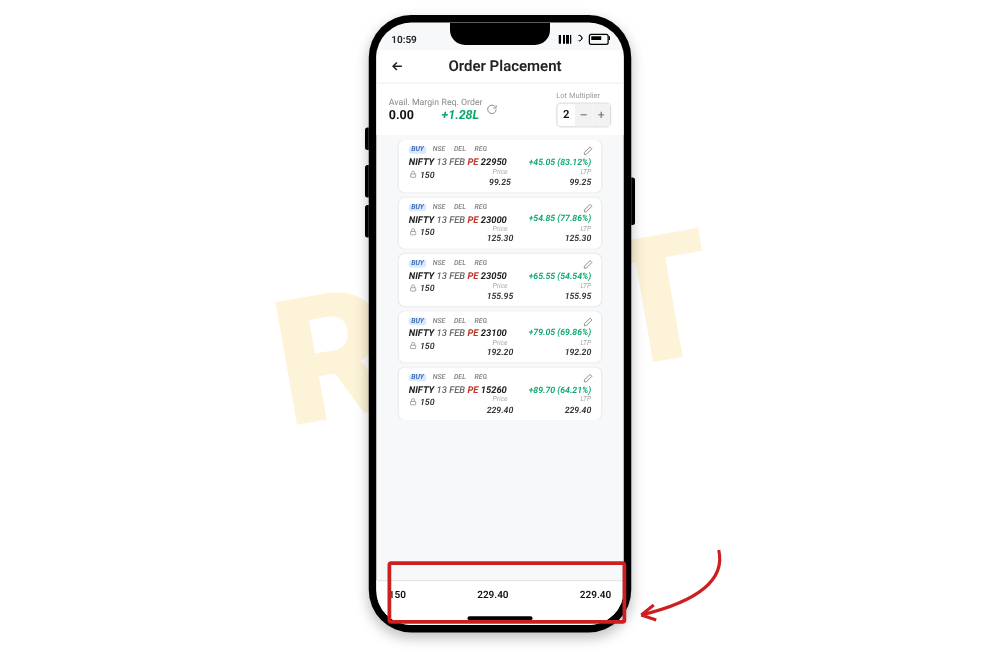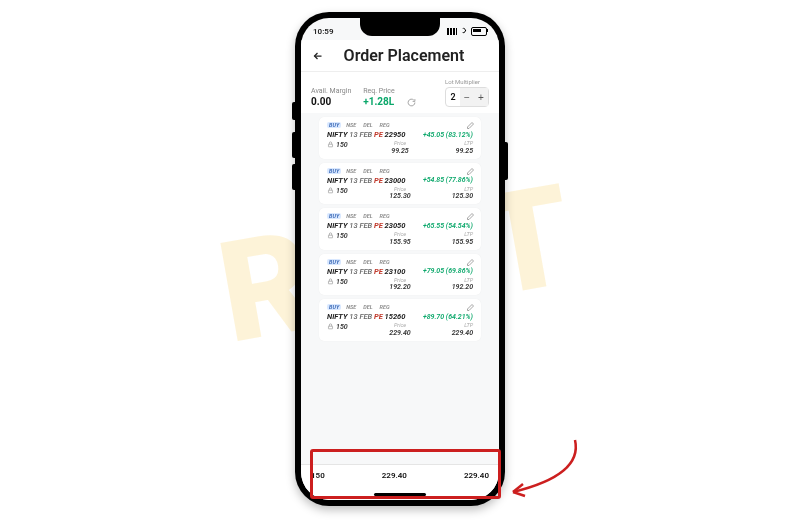--- a/index.html
+++ b/index.html
@@ -27,26 +27,26 @@
   .sig{width:10px;height:7px;display:inline-block;background:linear-gradient(to right,#000 0 2px,transparent 2px 3px,#000 3px 5px,transparent 5px 6px,#000 6px 8px,transparent 8px 9px,#000 9px 11px);}
   .wifi{width:10px;height:8px;display:inline-block;position:relative;}
   .wifi:before{content:"";position:absolute;left:2px;top:1px;width:4px;height:4px;border:1px solid #000;border-left:none;border-bottom:none;border-radius:50%;transform:rotate(45deg);}
   .batt{width:14px;height:7px;border:1px solid #000;border-radius:2px;position:relative;display:inline-block;}
   .batt:after{content:"";position:absolute;right:-2px;top:1px;width:1px;height:3px;background:#000;}
   .batt:before{content:"";position:absolute;left:1px;top:1px;width:8px;height:3px;background:#000;}
   
   .hdr{display:flex;align-items:center;gap:8px;padding:6px 10px;background:#fff;border-bottom:1px solid #eee;}
   .back-ic{width:14px;height:14px;display:inline-flex;align-items:center;justify-content:center;}
   .back-ic svg{width:12px;height:12px;}
-  .hdr-title{flex:1;text-align:center;font-size:16px;font-weight:600;color:#222;margin-left:-14px;}
-  
-  .margin-row{display:flex;align-items:flex-end;gap:12px;padding:6px 10px;background:#fff;font-size:7px;color:#888;}
+  .hdr-title{flex:1;text-align:center;font-size:12px;font-weight:600;color:#222;margin-left:-14px;}
+  
+  .margin-row{display:flex;align-items:center;gap:2px;padding:6px 10px;background:#fff;font-size:7px;color:#888;}
   .mcol{display:flex;flex-direction:column;gap:1px;}
   .mcol .val{font-size:10px;font-weight:700;color:#111;}
-  .mcol .val.grn{color:#0aa76a;}
+  .mcol .val.grn{color:#0aa76a;font-style:italic;}
   .refresh{width:10px;height:10px;display:inline-flex;align-items:center;justify-content:center;}
   .stepper{display:flex;align-items:center;border:1px solid #ddd;border-radius:4px;height:18px;}
   .stepper span{width:14px;text-align:center;font-size:9px;font-weight:600;color:#111;}
   .stepper button{width:14px;height:100%;border:none;background:#f2f2f2;font-size:10px;color:#555;cursor:pointer;padding:0;}
   .lotlbl{font-size:6px;color:#999;margin-bottom:1px;}
   
   .list{padding:0 6px 70px;}
   .card{background:#fff;border-radius:5px;margin:4px 12px;padding:5px 8px 4px;box-shadow:0 0 1px rgba(0,0,0,.08);position:relative;font-size:7px;font-style:italic;}
   .tagrow{display:flex;gap:3px;margin-bottom:2px;}
   .tag{font-size:5.5px;font-weight:600;padding:0 2px;border-radius:2px;color:#888;}
@@ -103,21 +103,21 @@
         </span>
         <span class="hdr-title">Order Placement</span>
       </div>
 
       <div class="margin-row">
         <div class="mcol">
           <span>Avail. Margin</span>
           <span class="val">0.00</span>
         </div>
         <div class="mcol">
-          <span>Req. Price</span>
+          <span>Req. Order</span>
           <span class="val grn">+1.28L</span>
         </div>
         <span class="refresh">
           <svg viewBox="0 0 24 24" width="9" height="9" fill="none" stroke="#888" stroke-width="2">
               <path d="M21 12a9 9 0 1 1-3-6.7"></path>
               <path d="M21 3v6h-6"></path>
             </svg>
         </span>
         <div style="flex:1"></div>
         <div class="mcol">

